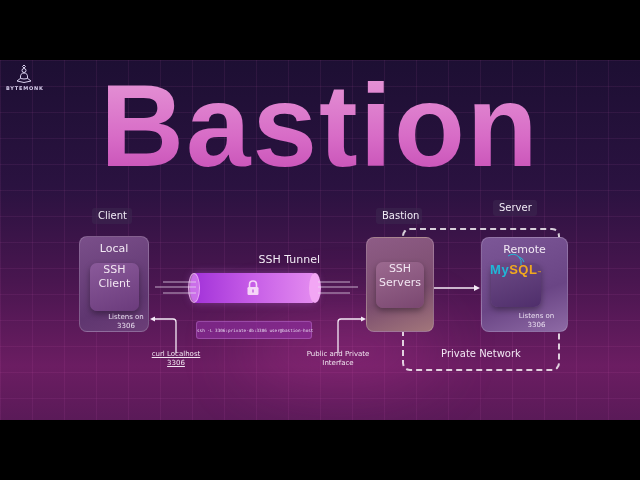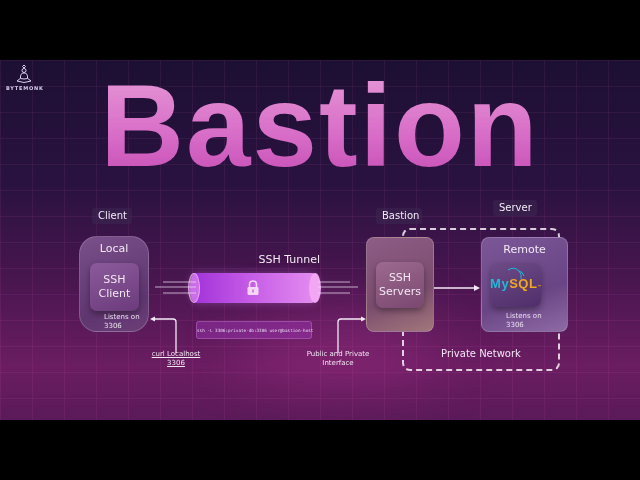--- a/index.html
+++ b/index.html
@@ -31,26 +31,26 @@
     .tag {
       position: absolute; height: 16px; padding: 0 6px; border-radius: 3px;
       background: rgba(60,40,80,0.55); color: #f1ecf6; font-size: 10px; line-height: 16px; text-align: center;
     }
     .box {
       position: absolute; border-radius: 8px;
       border: 1px solid rgba(255,255,255,0.18);
     }
     .box .head { position: absolute; left: 0; right: 0; text-align: center; color: #f2e9f4; font-size: 11px; }
     .inner {
-      position: absolute; border-radius: 7px; display: flex; align-items: center; justify-content: center; text-align: center;
+      position: absolute; border-radius: 7px; display: flex; justify-content: center; text-align: center;
       color: #f2e6f2; font-size: 11px; line-height: 14px;
       box-shadow: 0 3px 6px rgba(0,0,0,0.35);
     }
-    .small { position: absolute; left: 0; right: 0; text-align: left; font-size: 7px; line-height: 9px; color: #eadff0; margin-left: 24px; }
-    .client-box { left: 79px; top: 176px; width: 70px; height: 96px; background: linear-gradient(160deg, #7a4f8a, #5f3670 70%, #6c3e78); border-radius: 18px; }
+    .small { position: absolute; left: 0; right: 0; text-align: center; font-size: 7px; line-height: 9px; color: #eadff0; margin-left: 24px; }
+    .client-box { left: 79px; top: 176px; width: 70px; height: 96px; background: linear-gradient(160deg, #7a4f8a, #5f3670 70%, #6c3e78); }
     .client-inner { left: 10px; top: 26px; width: 49px; height: 48px; background: linear-gradient(160deg, #8a5a9a, #6b3b7c); }
     .bastion-box { left: 366px; top: 177px; width: 68px; height: 95px; background: linear-gradient(160deg, #8e5c86, #7b4d6e 60%, #a2767b); }
     .bastion-inner { left: 9px; top: 24px; width: 48px; height: 46px; background: linear-gradient(160deg, #9c6a90, #7a4770); }
     .remote-box { left: 481px; top: 177px; width: 87px; height: 95px; background: linear-gradient(160deg, #7c5797, #6a4585 60%, #8e6aa5); }
     .remote-inner { left: 9px; top: 25px; width: 50px; height: 44px; background: linear-gradient(160deg, #6d4b86, #4f2e6b); }
     .mysql { font-family: "Liberation Sans", sans-serif; font-weight: bold; font-size: 13px; letter-spacing: 0.5px; position: relative; }
     .mysql .my { color: #1fb8d8; }
     .mysql .sql { color: #f0a81f; }
     .dashed {
       position: absolute; left: 402px; top: 168px; width: 158px; height: 143px;

